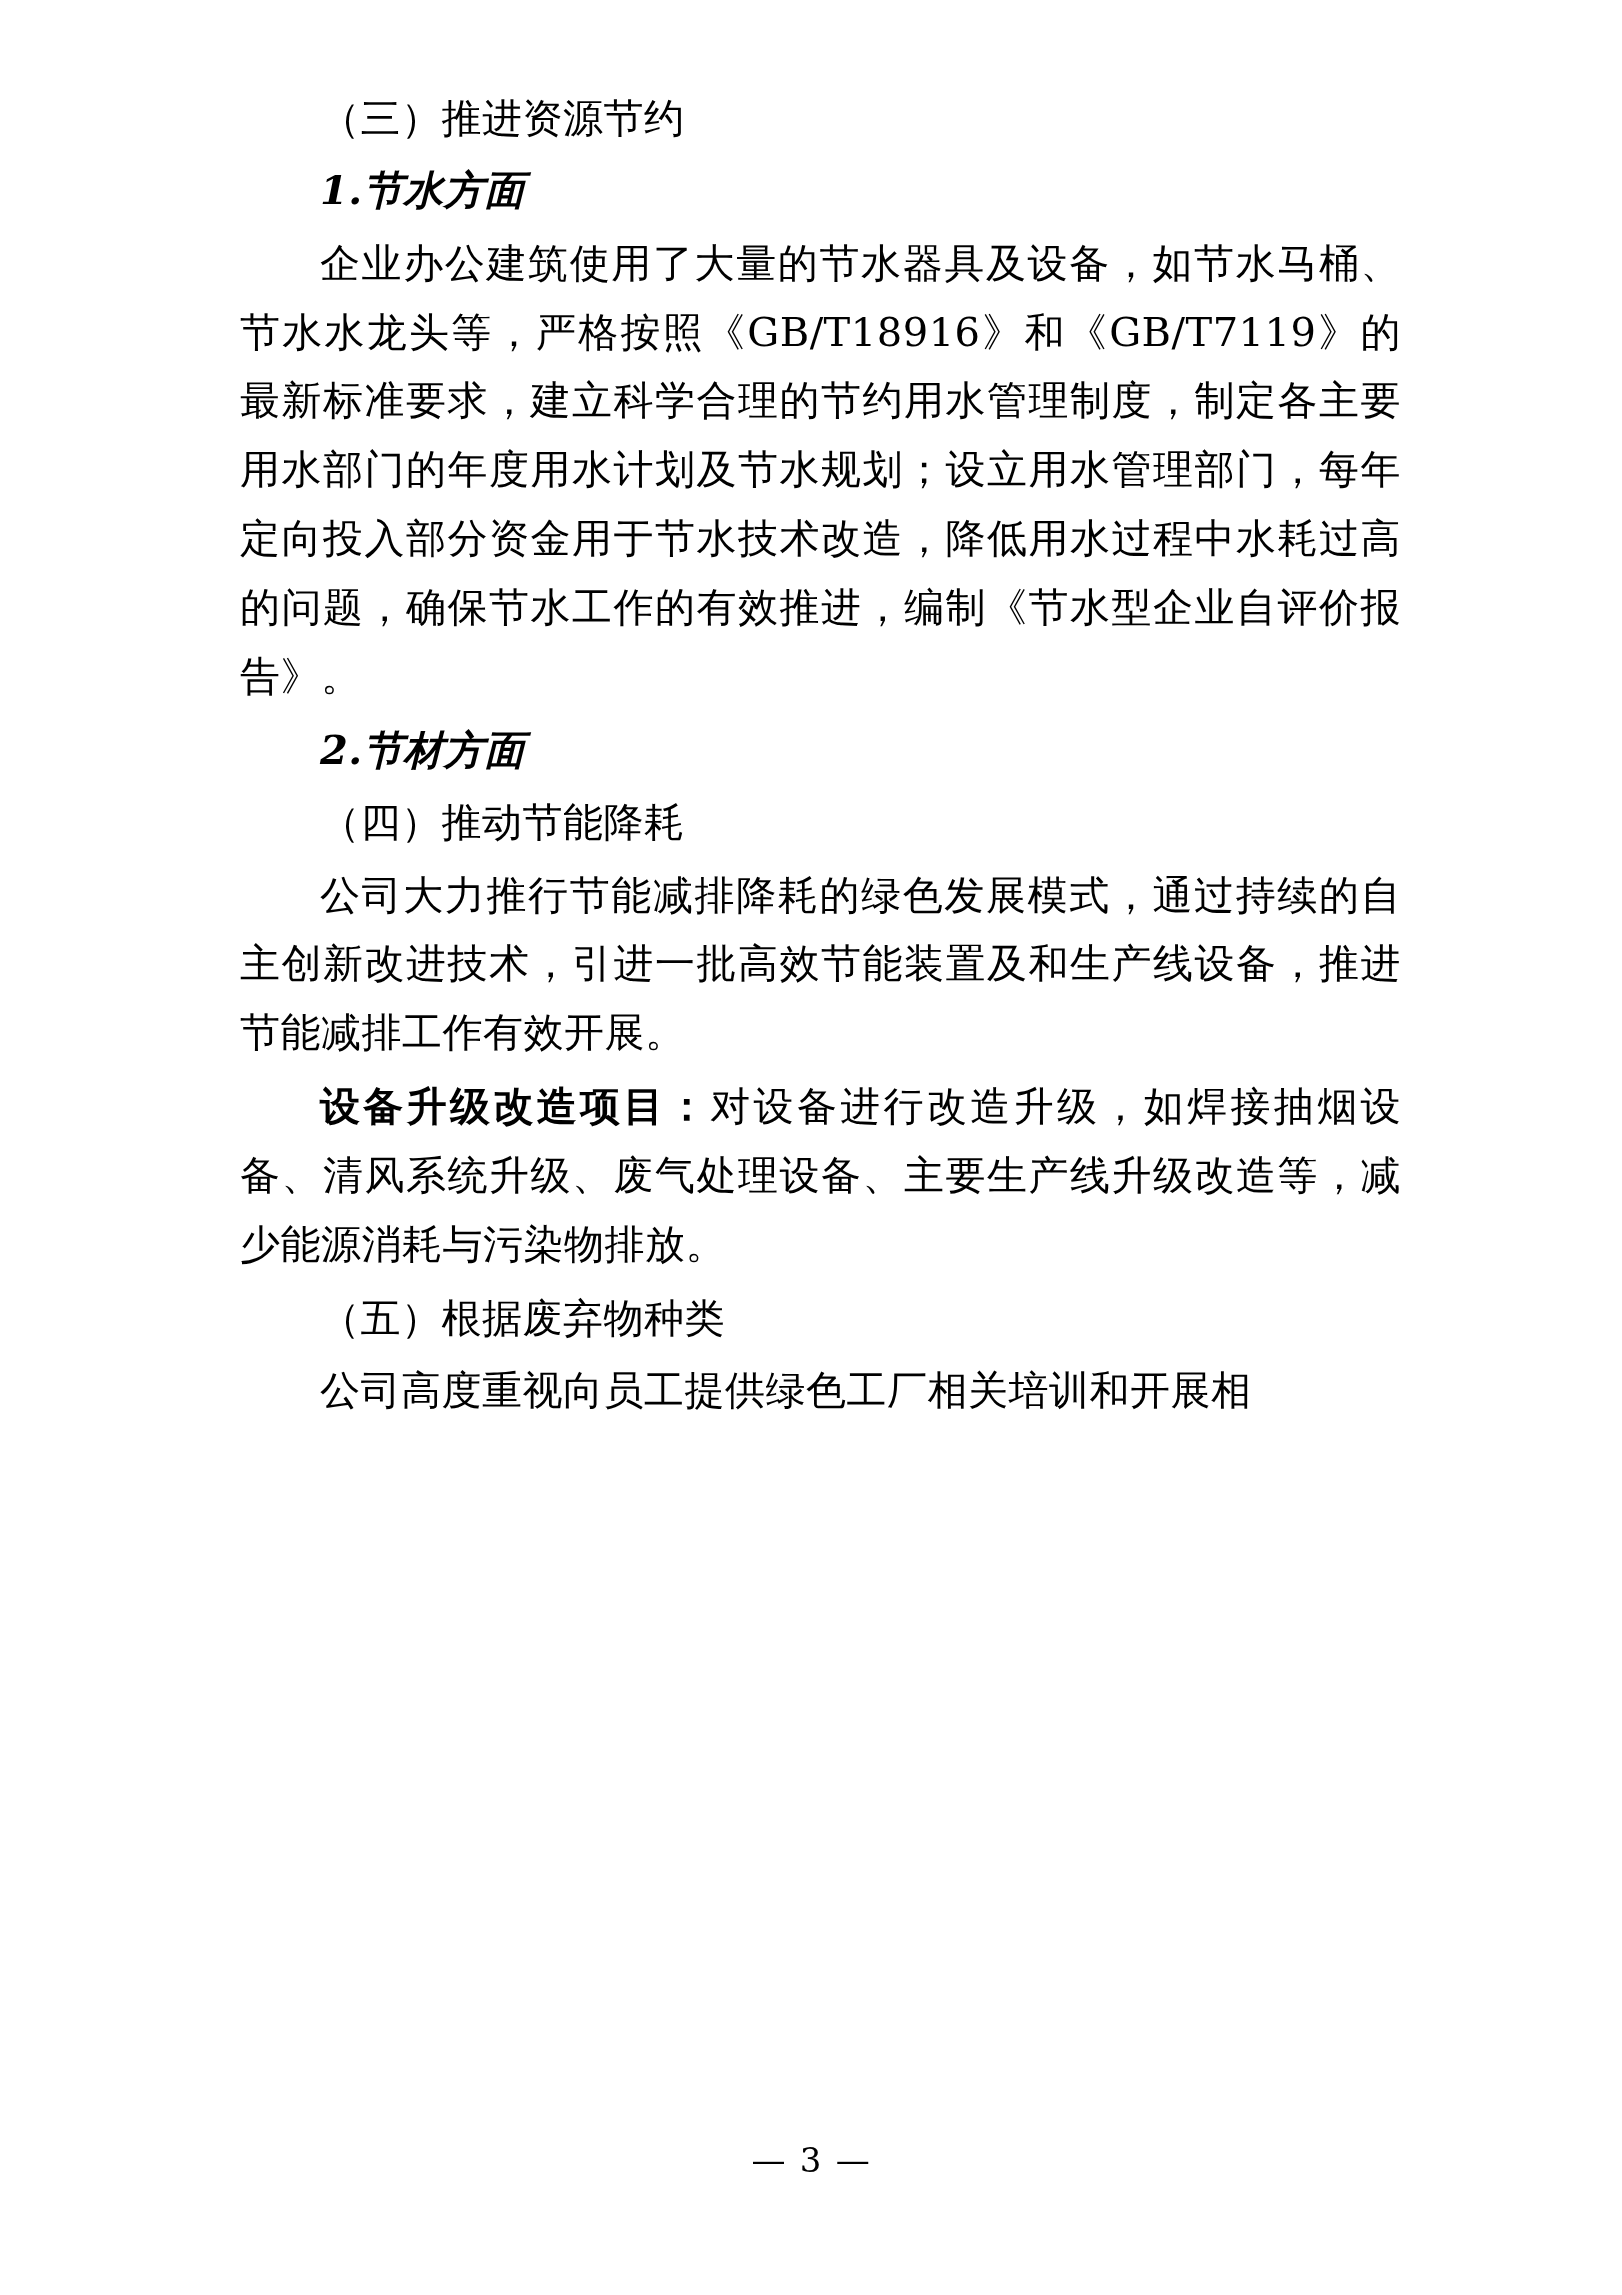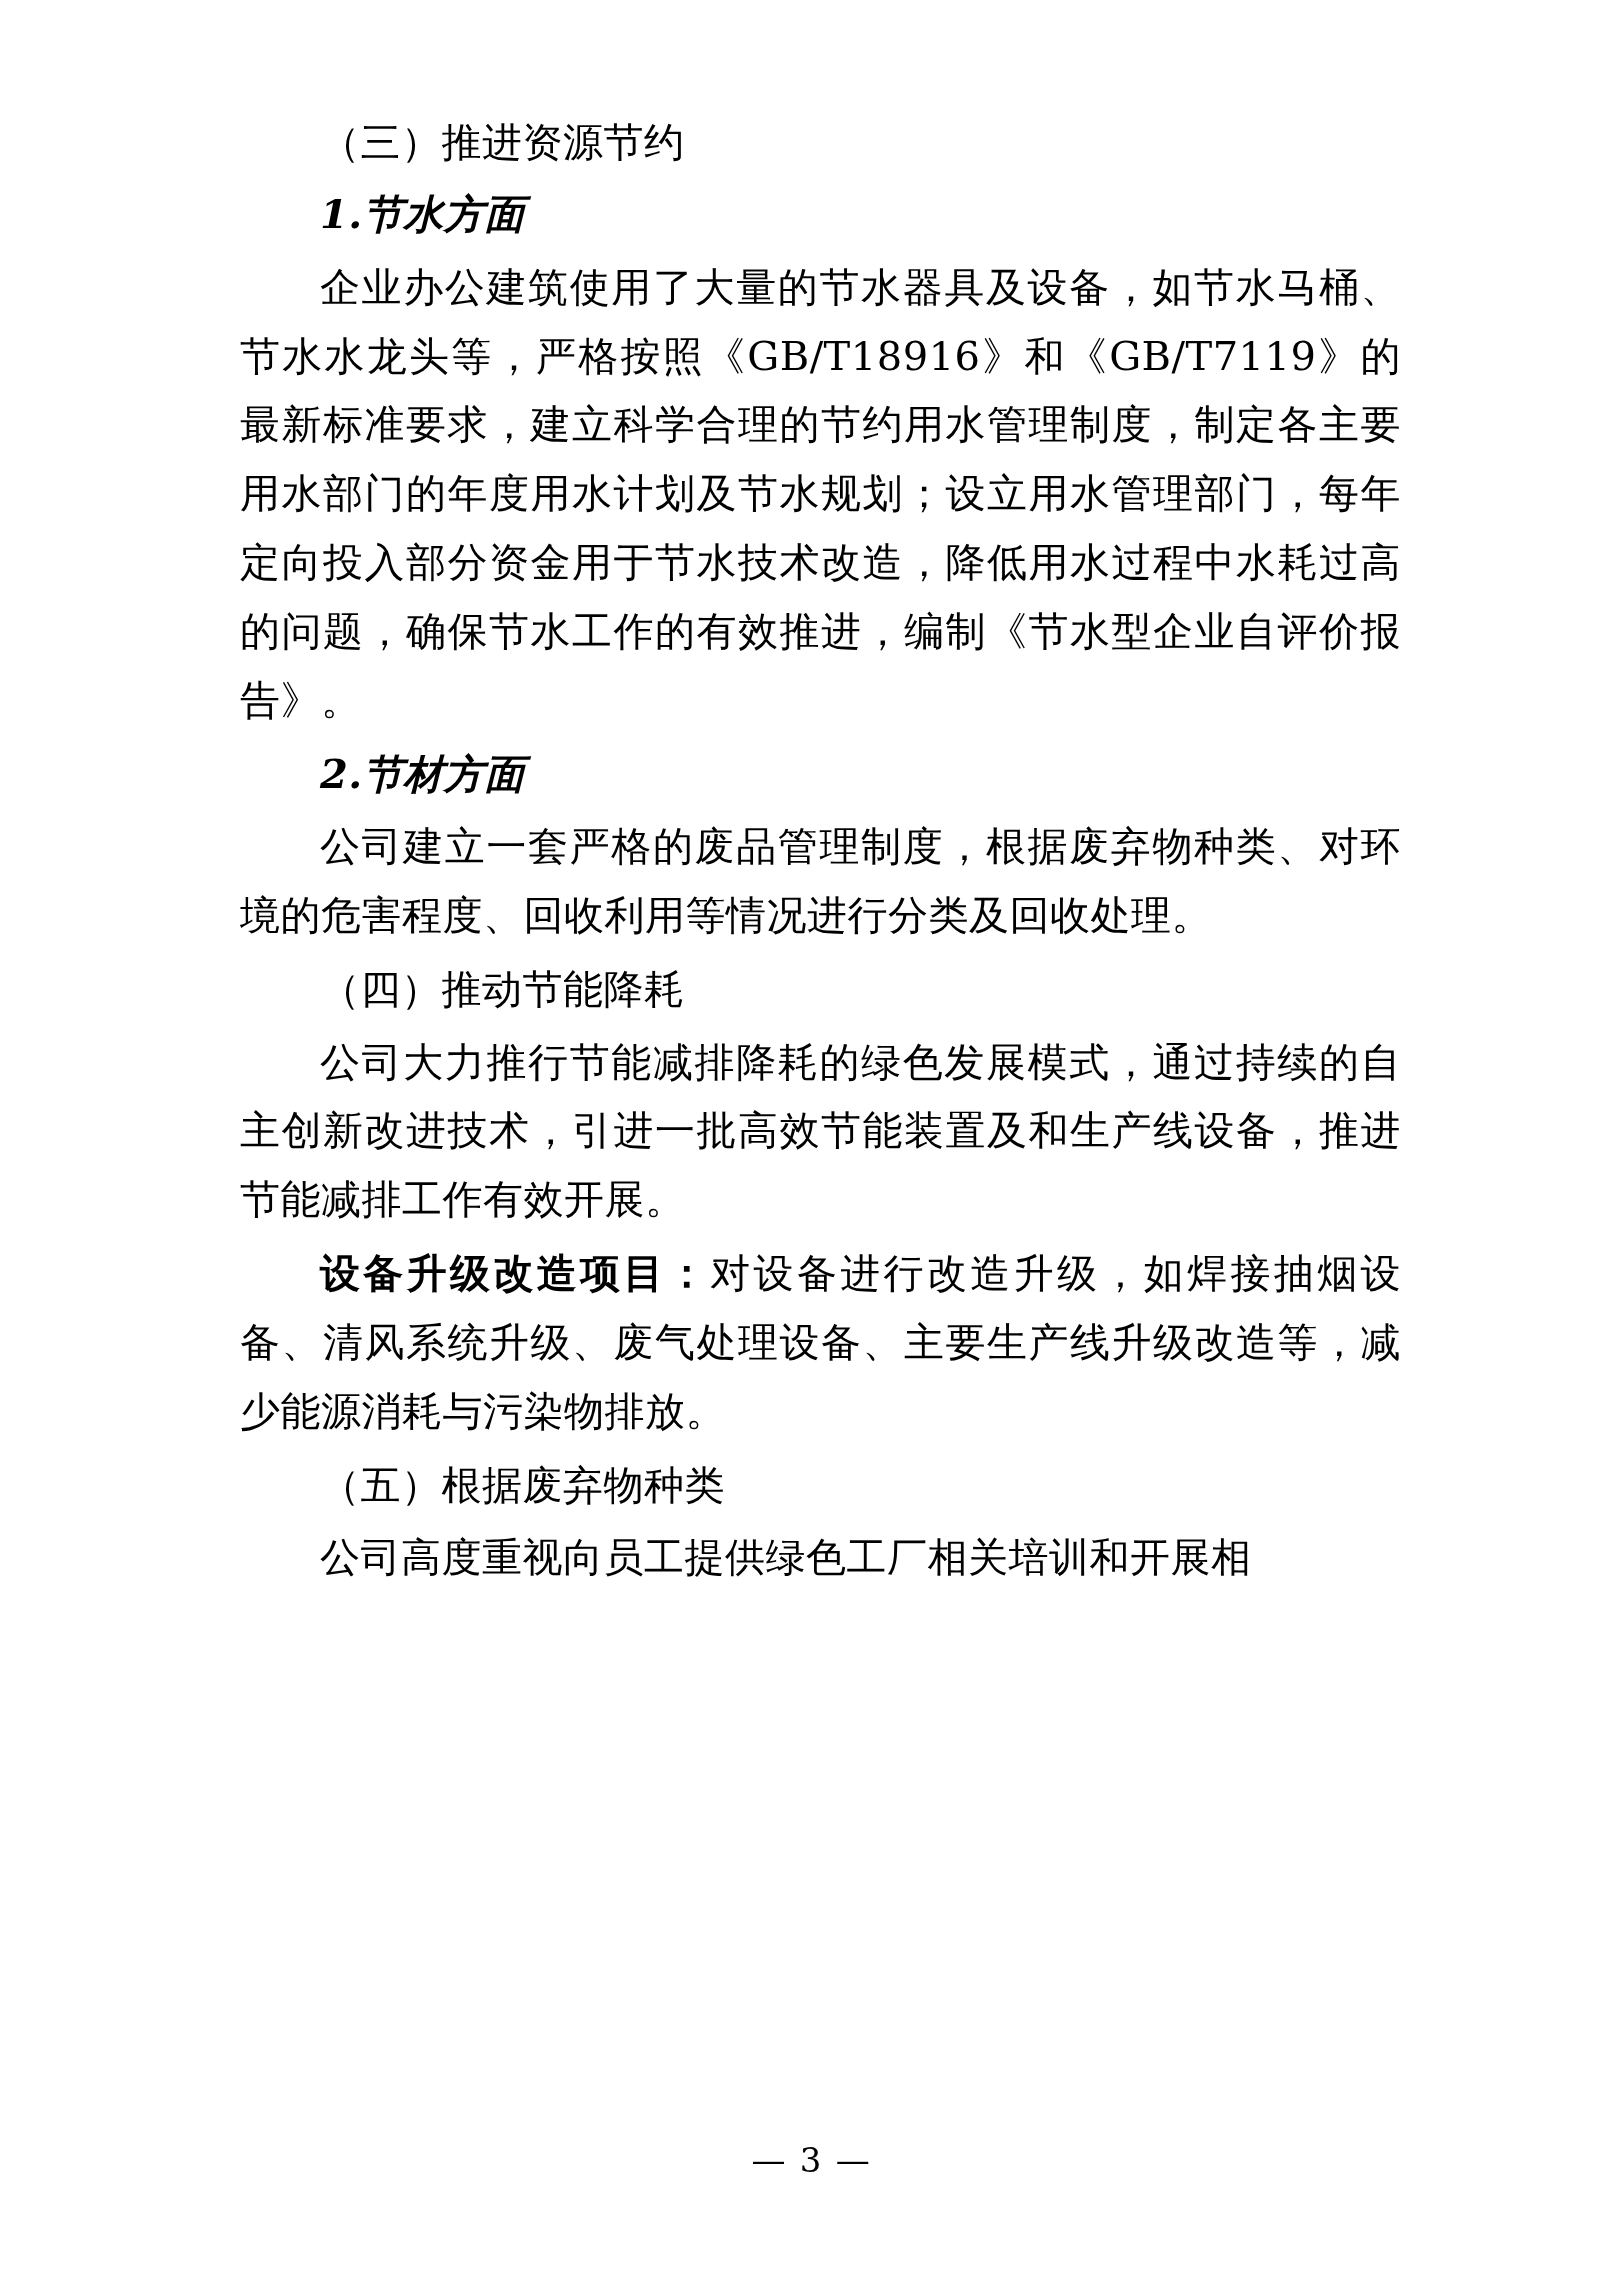--- a/index.html
+++ b/index.html
@@ -15,21 +15,21 @@
     position: relative;
     overflow: hidden;
   }
   .page {
     position: absolute;
     top: 0;
     left: 0;
     width: 1623px;
     height: 1708px;
     box-sizing: border-box;
-    padding: 108px 222px 0 240px;
+    padding: 84px 222px 0 240px;
   }
   .doc-body {
     font-size: 40px;
     line-height: 1.72;
     text-align: justify;
     text-justify: inter-ideograph;
     letter-spacing: 0.5px;
   }
   .p {
     margin: 0 0 5.4px 0;
@@ -66,21 +66,20 @@
   <div class="doc-body">
 
     <p class="p heading-num">（三）推进资源节约</p>
 
     <p class="p sub-heading">1.节水方面</p>
 
     <p class="p">企业办公建筑使用了大量的节水器具及设备，如节水马桶、节水水龙头等，严格按照《GB/T18916》和《GB/T7119》的最新标准要求，建立科学合理的节约用水管理制度，制定各主要用水部门的年度用水计划及节水规划；设立用水管理部门，每年定向投入部分资金用于节水技术改造，降低用水过程中水耗过高的问题，确保节水工作的有效推进，编制《节水型企业自评价报告》。</p>
 
     <p class="p sub-heading">2.节材方面</p>
 
-    <p class="p">公司建立一套严格的废品管理制度，根据废弃物种类、对环境的危害程度、回收利用等情况进行分类及回收处理。</p>
 
     <p class="p heading-num">（四）推动节能降耗</p>
 
     <p class="p">公司大力推行节能减排降耗的绿色发展模式，通过持续的自主创新改进技术，引进一批高效节能装置及和生产线设备，推进节能减排工作有效开展。</p>
 
 
     <p class="p"><span class="lead">设备升级改造项目：</span><span>对设备进行改造升级，如焊接抽烟设备、清风系统升级、废气处理设备、主要生产线升级改造等，减少能源消耗与污染物排放。</span></p>
 
     <p class="p heading-num">（五）根据废弃物种类</p>
 

